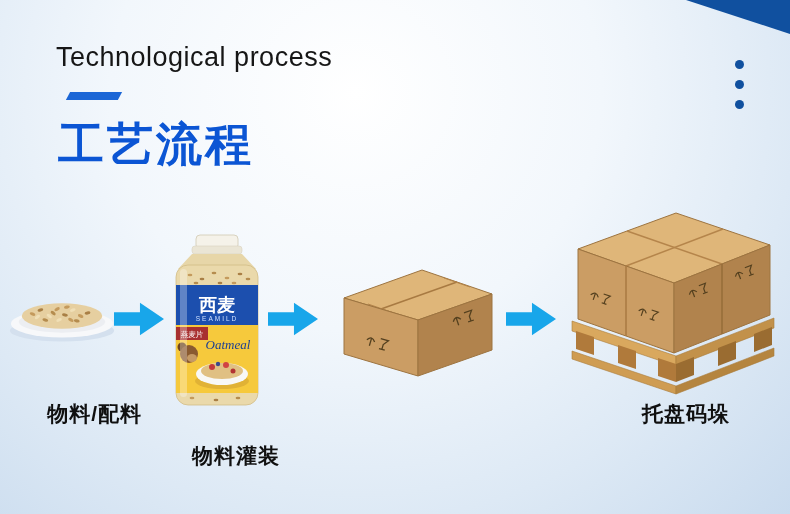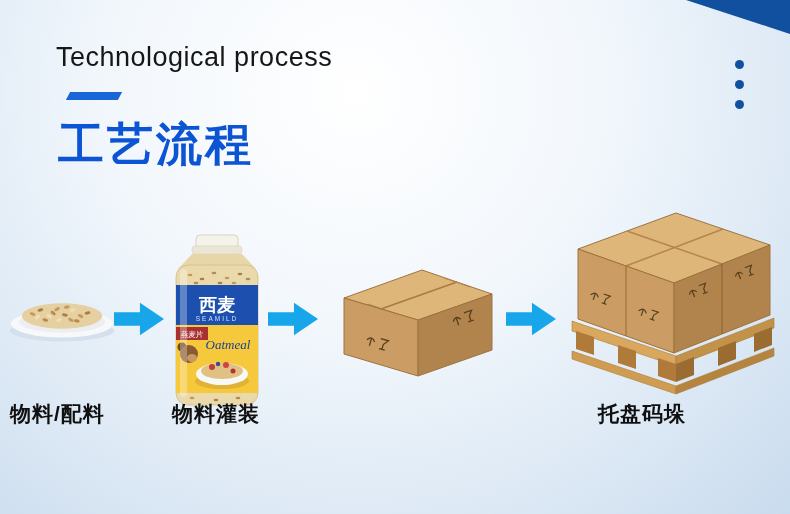--- a/index.html
+++ b/index.html
@@ -23,24 +23,24 @@
     background:#1b66d6;transform:skewX(-28deg);
   }
   .title-zh{
     position:absolute;left:58px;top:114px;font-size:46px;font-weight:900;
     color:#0b55d4;letter-spacing:3px;
   }
   .fig{position:absolute;}
   .fig svg{display:block;width:100%;height:100%;}
   .step-label{
     position:absolute;top:400px;font-size:21px;font-weight:600;color:#101010;
-    text-align:left;letter-spacing:1px;
+    text-align:right;letter-spacing:1px;
   }
   .lbl1{left:10px;width:132px;}
-  .lbl2{left:172px;width:124px;}
+  .lbl2{left:156px;width:124px;margin-top:42px;}
   .lbl3{left:352px;width:128px;}
   .lbl4{left:598px;width:132px;}
 </style>
 </head>
 <body>
 
 <div class="page">
 
   <div class="corner"></div>
   <div class="dots">

